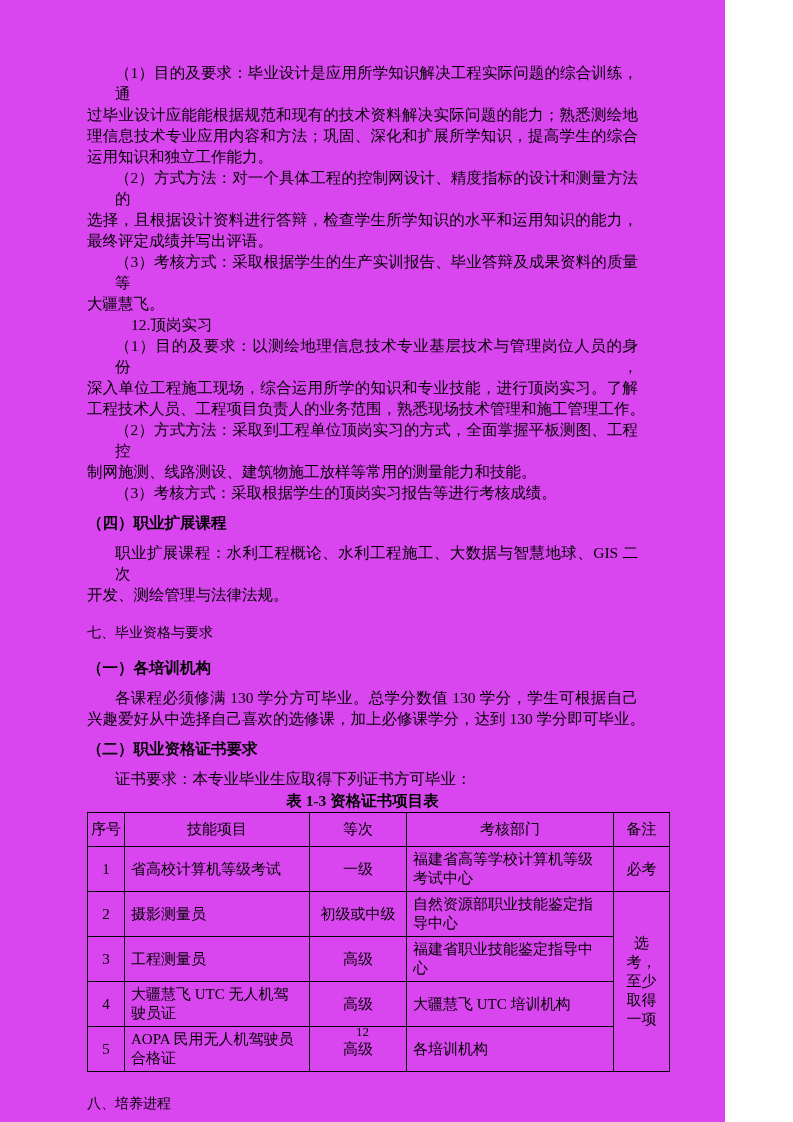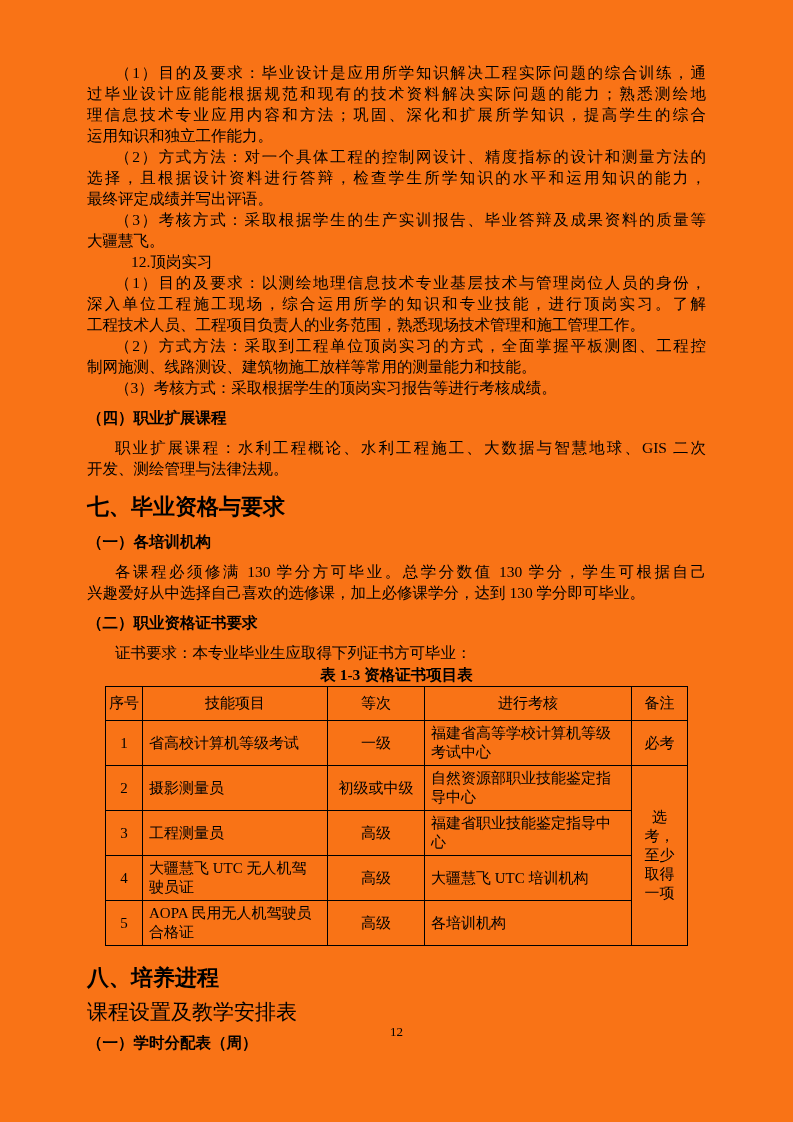--- a/index.html
+++ b/index.html
@@ -1,40 +1,40 @@
 <!DOCTYPE html>
 <html><head>
 <meta charset="utf-8">
 <style>
   html,body{margin:0;padding:0;background:#ffffff;}
   .page{
     position:relative;
-    width:793px;height:1122px;
-    background:#f97316;
+    width:725px;height:1122px;
+    background:#d946ef;
     box-sizing:border-box;
     padding:62px 87px 0 87px;
     font-family:"Liberation Serif","DejaVu Serif",serif;
     color:#000;
     overflow:hidden;
   }
   .line{
     font-size:15.5px;
     line-height:21px;
     white-space:nowrap;
   }
   .line.fill{
     white-space:normal;
     text-align:justify;
     text-align-last:justify;
   }
   .ind1{padding-left:28px;}
   .ind2{padding-left:44px;}
   .h-big{
-    font-size:22px;
-    font-weight:bold;
+    font-size:14px;
+    font-weight:normal;
     line-height:28px;
     margin:14px 0 10px 0;
   }
   .h-sub{
     font-size:15.5px;
     font-weight:bold;
     line-height:21px;
     margin:9px 0 9px 0;
   }
   .tbl-caption{
@@ -129,21 +129,21 @@
         <col style="width: 185px;">
         <col style="width: 97px;">
         <col style="width: 207px;">
         <col style="width: 56px;">
       </colgroup>
     <thead>
         <tr class="hdr" id="cert-head">
           <th>序号</th>
           <th>技能项目</th>
           <th>等次</th>
-          <th>进行考核</th>
+          <th>考核部门</th>
           <th>备注</th>
         </tr>
       </thead>
     <tbody id="cert-body">
         <tr class="r1">
           <td class="c">1</td>
           <td class="l">省高校计算机等级考试</td>
           <td class="c">一级</td>
           <td class="l">福建省高等学校计算机等级考试中心</td>
           <td class="c">必考</td>

